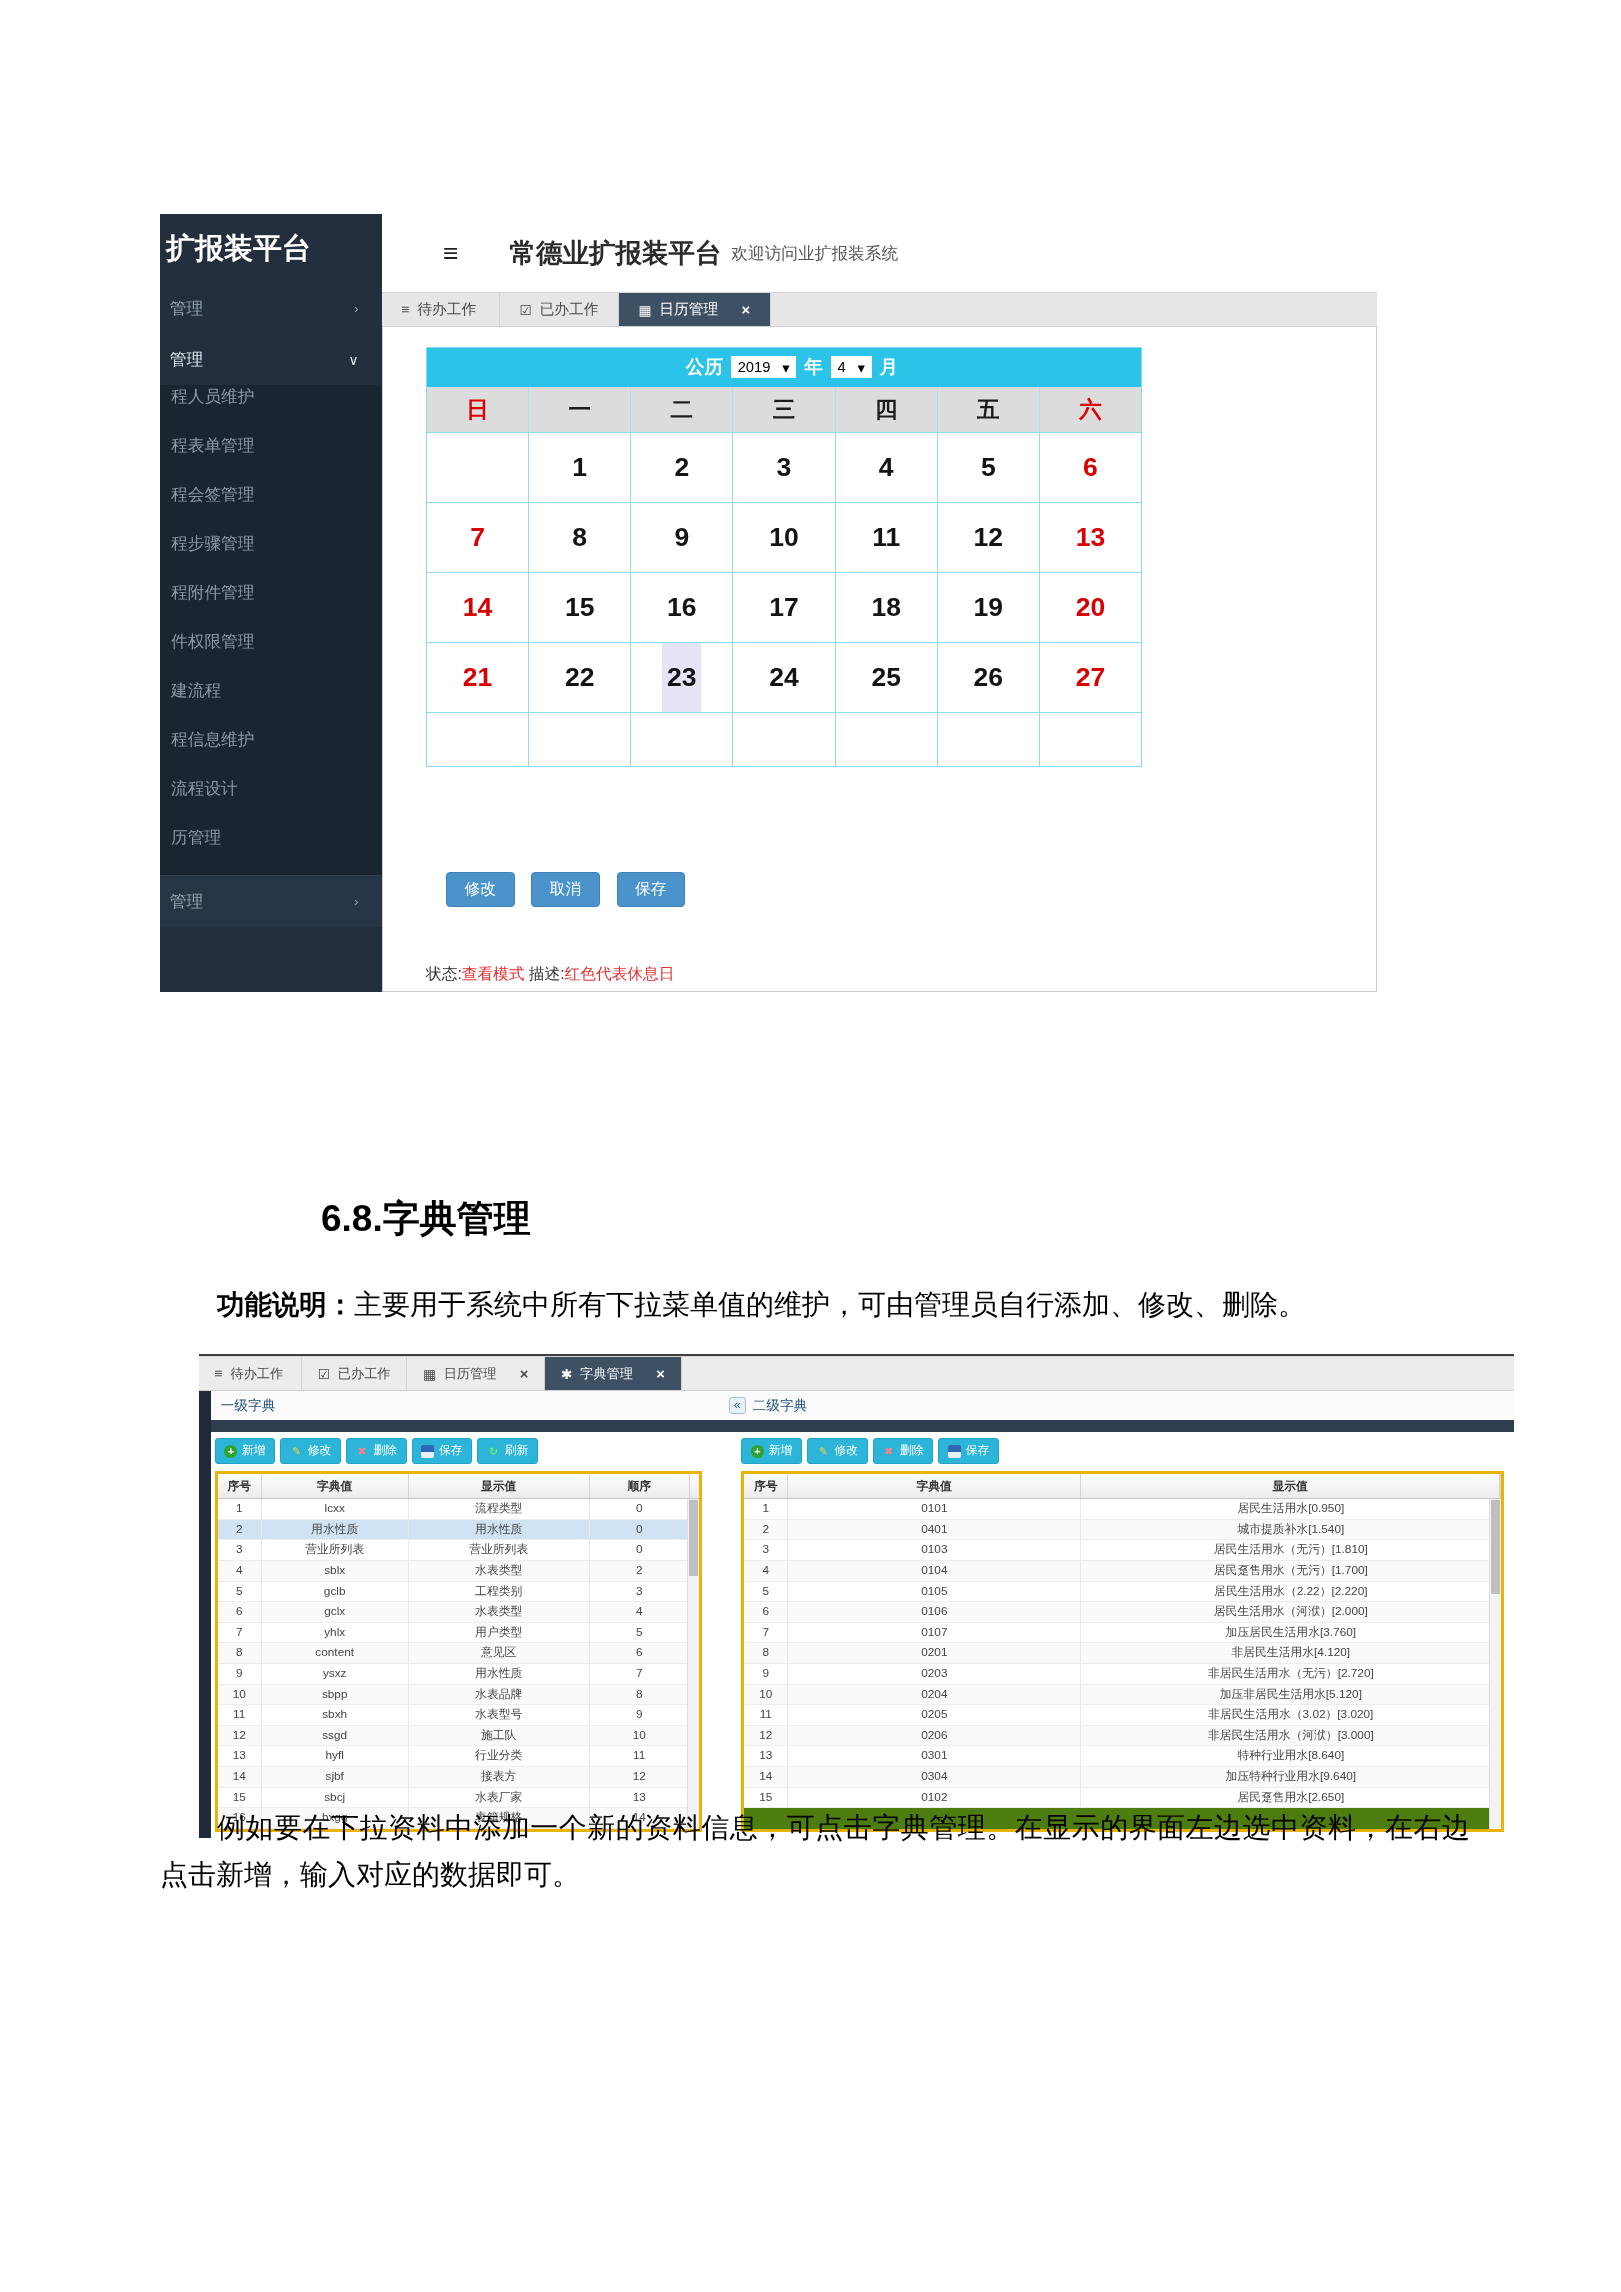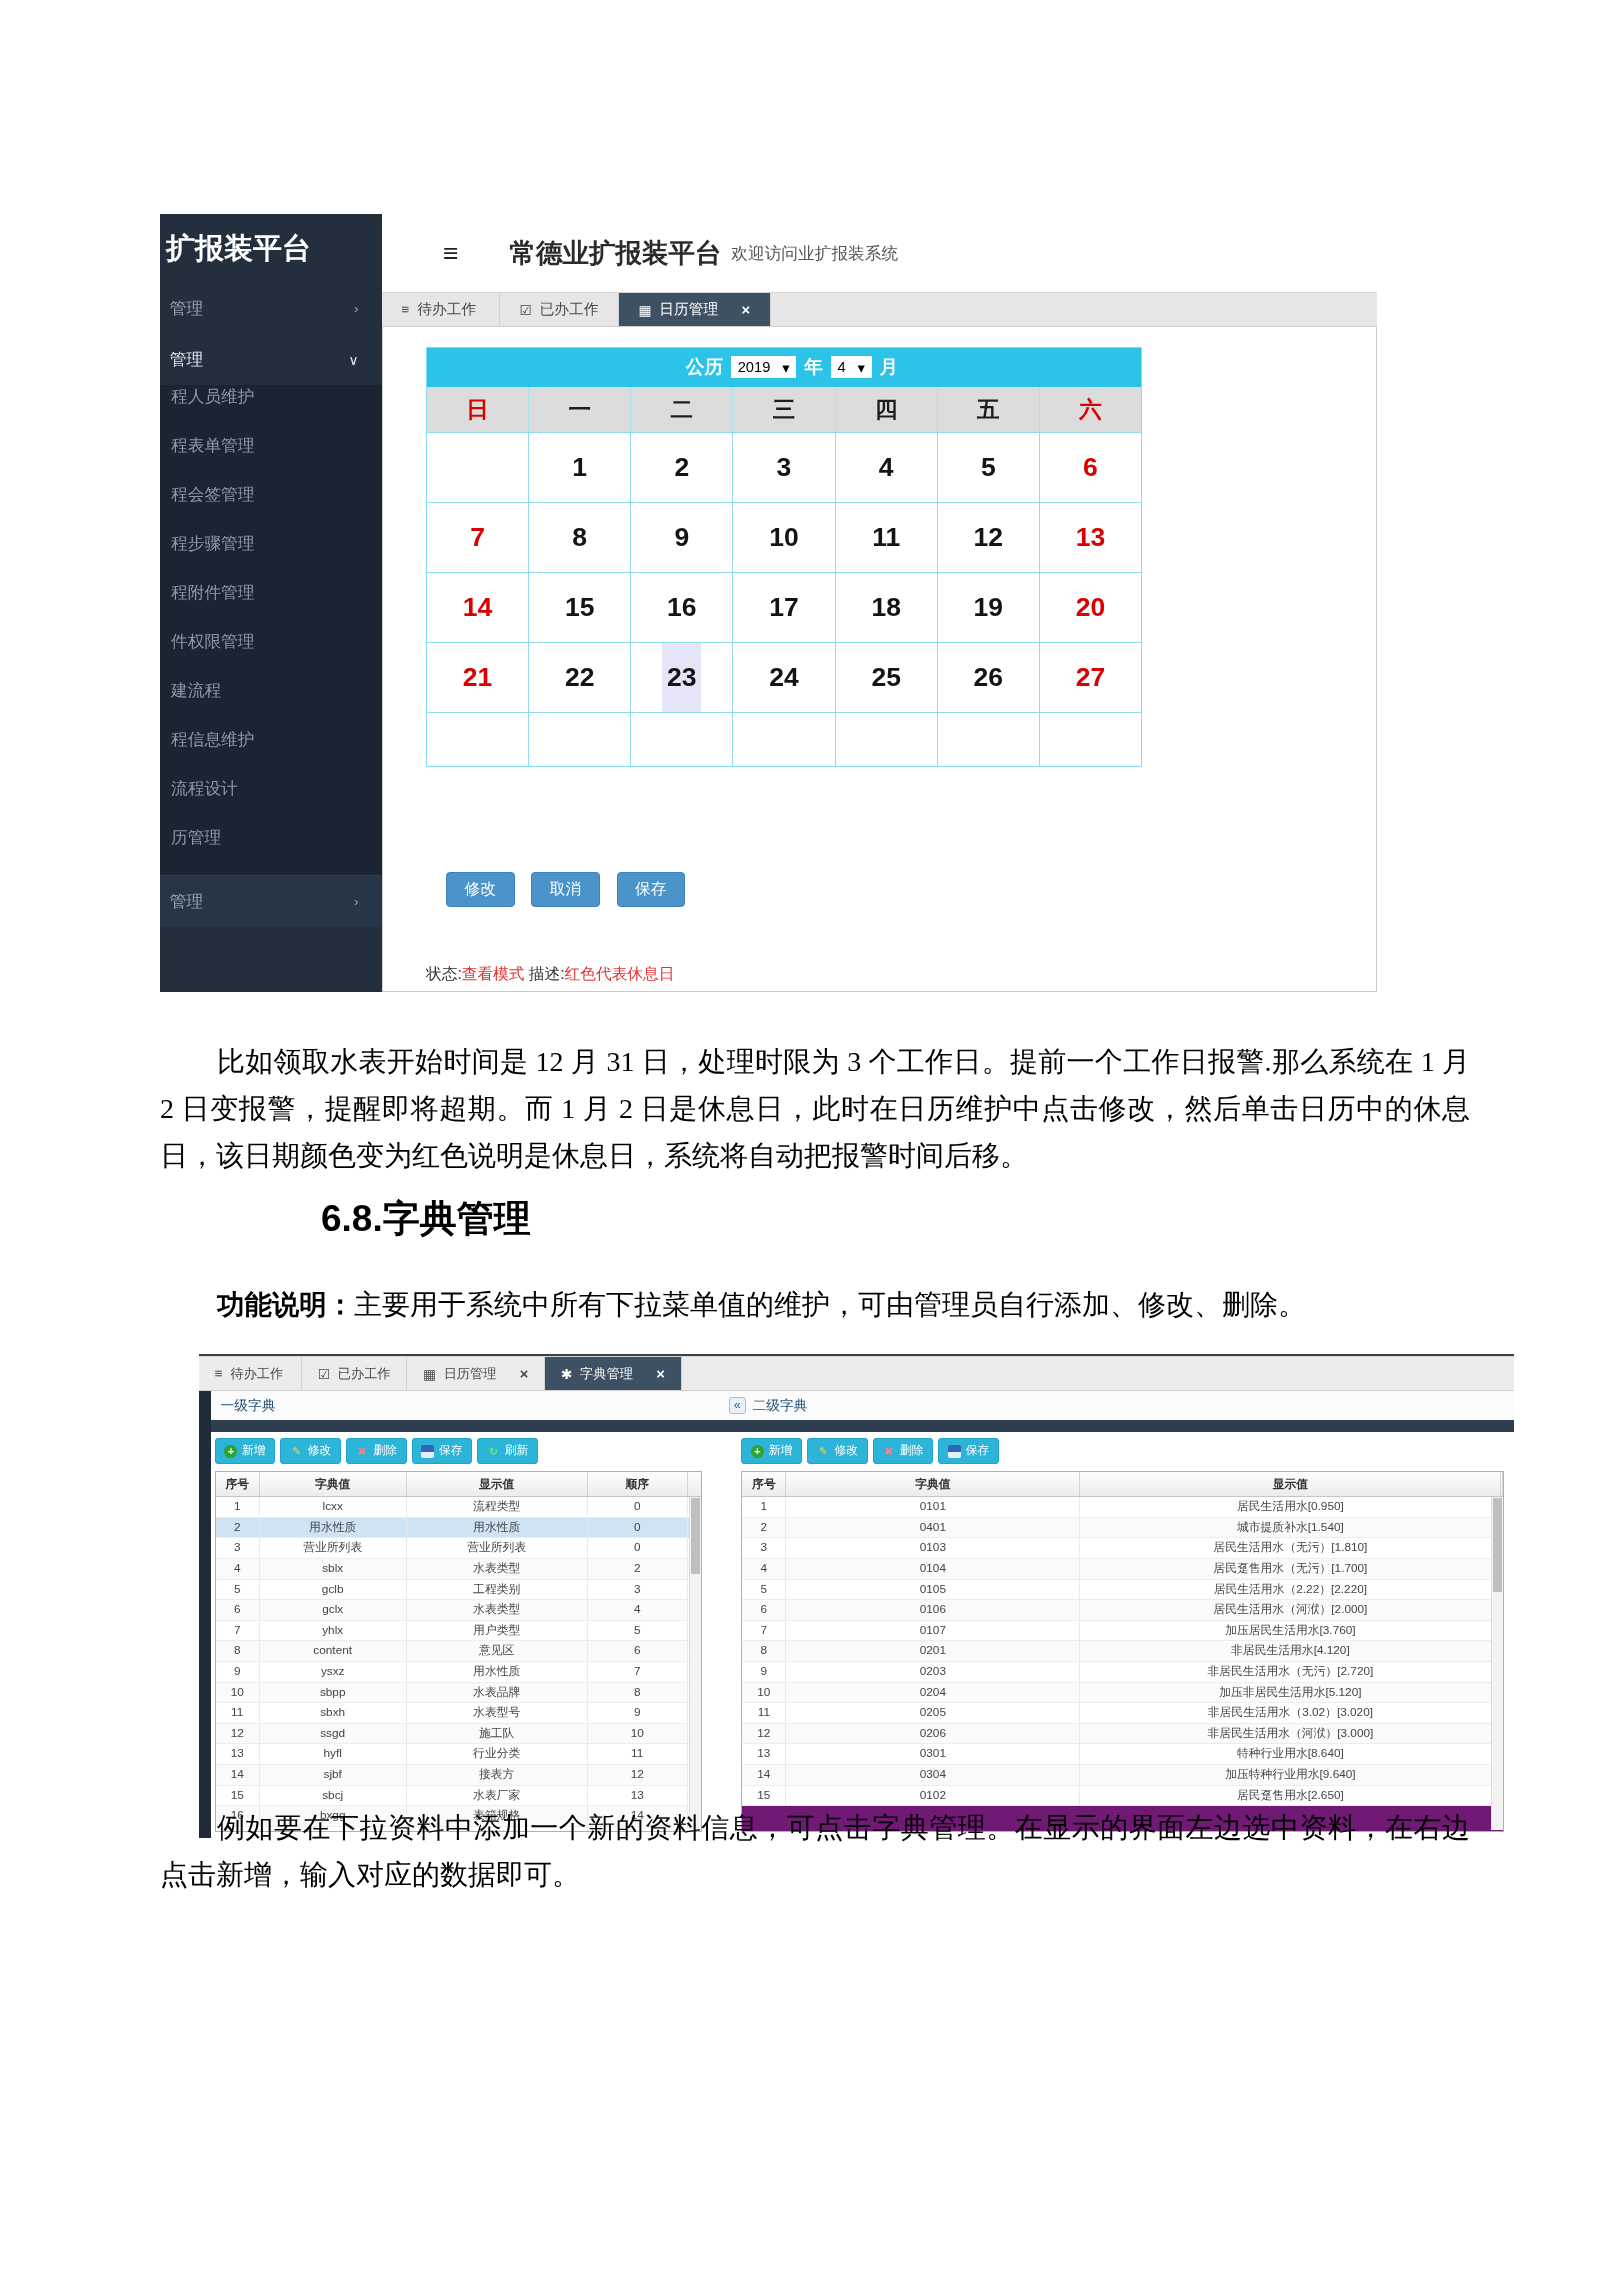--- a/index.html
+++ b/index.html
@@ -92,21 +92,21 @@
   .tbtn{background:#2cb5d8;border:1px solid #21a3c6;border-radius:2.9px;color:#fff;font-size:11.8px;
         padding:3.9px 8.8px;display:flex;align-items:center;font-family:inherit;}
   .tbicon{display:inline-block;width:12.7px;height:12.7px;line-height:12.7px;text-align:center;
           font-size:10.8px;margin-right:4.9px;}
   .i-add{background:#2fa335;color:#fff;border-radius:50%;font-weight:bold;}
   .i-edit{color:#f5d03c;}
   .i-delete{color:#ff8080;font-weight:bold;}
   .i-save{background:linear-gradient(#2f66b5 55%,#e8eefc 55%);border-radius:2px;}
   .i-refresh{color:#6fe86f;font-weight:bold;}
 
-  .dtable{position:relative;margin-left:3.9px;border:1px solid #eab308;background:#701a75;flex:1;overflow:hidden;}
+  .dtable{position:relative;margin-left:3.9px;border:3px solid #eab308;background:#4d7c0f;flex:1;overflow:hidden;}
   .panel-l .dtable{width:487px;flex:none;height:361px;box-sizing:border-box;}
   .panel-r .dtable{margin-right:9.8px;height:361px;flex:none;box-sizing:border-box;}
   .drow{display:flex;height:19.6px;line-height:19.6px;font-size:11.8px;color:#444;
         border-bottom:1px solid #ededed;background:#fff;}
   .drow:nth-child(odd){background:#fafafa;}
   .drow.dhead{height:24.5px;line-height:24.5px;background:linear-gradient(#fdfdfd,#ececec);
         font-weight:bold;color:#333;border-bottom:1px solid #c6c6c6;}
   .drow.sel{background:#cfe3f5;}
   .dcell{text-align:center;border-right:1px solid #e9e9e9;overflow:hidden;white-space:nowrap;box-sizing:border-box;}
   .dhead .dcell{border-right:1px solid #d4d4d4;}
@@ -320,21 +320,20 @@
         <div class="cal-buttons" id="cal-buttons">
             <button class="cal-btn">修改</button>
             <button class="cal-btn">取消</button>
             <button class="cal-btn">保存</button>
           </div>
         <div class="cal-status" id="cal-status"><span>状态:</span><span class="red">查看模式</span><span> 描述:</span><span class="red">红色代表休息日</span></div>
       </div>
     </div>
   </div>
 
-  <p class="doc-p" id="p1">比如领取水表开始时间是 12 月 31 日，处理时限为 3 个工作日。提前一个工作日报警.那么系统在 1 月 2 日变报警，提醒即将超期。而 1 月 2 日是休息日，此时在日历维护中点击修改，然后单击日历中的休息日，该日期颜色变为红色说明是休息日，系统将自动把报警时间后移。</p>
   <div id="heading">6.8.字典管理</div>
   <p class="doc-p" id="pfunc"><b>功能说明：</b><span>主要用于系统中所有下拉菜单值的维护，可由管理员自行添加、修改、删除。</span></p>
 
   <div id="shot2">
     <div class="tabstrip" id="shot2-tabs">
         <div class="tab">
           <span class="tabicon">≡</span>
           <span>待办工作</span>
         </div>
         <div class="tab">

